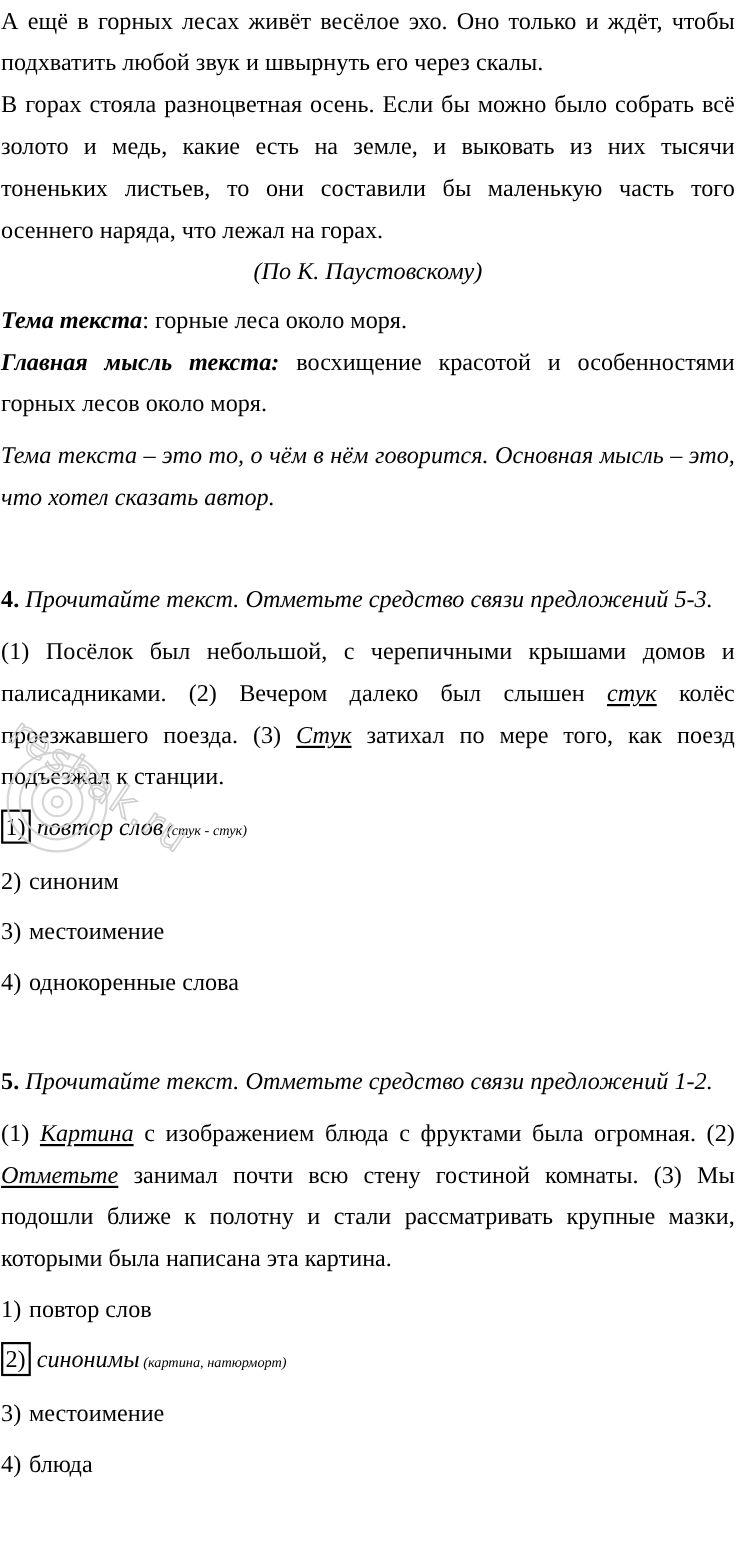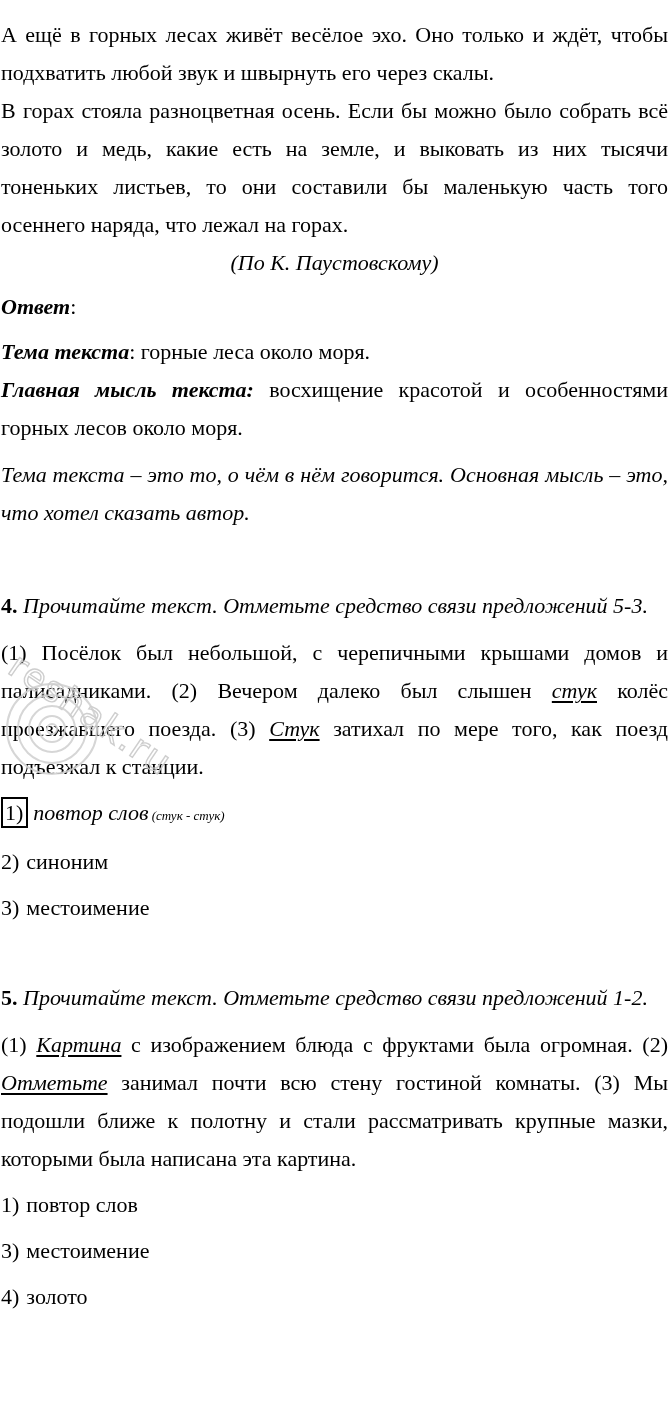--- a/index.html
+++ b/index.html
@@ -17,21 +17,21 @@
   }
   .page {
     position: relative;
     width: 669px;
     height: 1402px;
     background: #ffffff;
   }
   .content {
     position: relative;
     z-index: 1;
-    padding: 16px 1px;
+    padding: 0 1px;
   }
   p { margin: 0; line-height: 38px; }
   .justify { text-align: justify; }
   .right { text-align: center; }
   .it { font-style: italic; }
   .bi { font-weight: bold; font-style: italic; }
   .bold { font-weight: bold; }
   .uw {
     font-style: italic;
     text-decoration: underline;
@@ -83,42 +83,43 @@
   </svg>
 
   <div class="content">
 
     <p class="justify">А ещё в горных лесах живёт весёлое эхо. Оно только и ждёт, чтобы подхватить любой звук и швырнуть его через скалы.</p>
 
     <p class="justify">В горах стояла разноцветная осень. Если бы можно было собрать всё золото и медь, какие есть на земле, и выковать из них тысячи тоненьких листьев, то они составили бы маленькую часть того осеннего наряда, что лежал на горах.</p>
 
     <p class="right it attribution">(По К. Паустовскому)</p>
 
-    <p class="answer-label"><span class="bi">Ответ</span><span>:</span></p>
 
     <p class="theme-line"><span class="bi">Тема текста</span><span>: горные леса около моря.</span></p>
 
     <p class="justify main-idea"><span class="bi">Главная мысль текста:</span><span> восхищение красотой и особенностями горных лесов около моря.</span></p>
 
     <p class="it justify note">Тема текста – это то, о чём в нём говорится. Основная мысль – это, что хотел сказать автор.</p>
 
     <p class="q-heading" id="q4-heading"><span class="bold">4.</span><span class="it"> Прочитайте текст. Отметьте средство связи предложений 5-3.</span></p>
 
     <p class="justify q-text"><span>(1) Посёлок был небольшой, с черепичными крышами домов и палисадниками. (2) Вечером далеко был слышен </span><span class="uw">стук</span><span> колёс проезжавшего поезда. (3) </span><span class="uw">Стук</span><span> затихал по мере того, как поезд подъезжал к станции.</span></p>
 
     <div class="options">
       <p class="option"><span class="optnum boxed">1)</span><span class="optlabel sel">повтор слов</span><span class="optdetail"> (стук - стук)</span></p>
       <p class="option"><span class="optnum">2)</span><span class="optlabel">синоним</span></p>
       <p class="option"><span class="optnum">3)</span><span class="optlabel">местоимение</span></p>
+      <p class="option"><span class="optnum">4)</span><span class="optlabel">однокоренные слова</span></p>
     </div>
 
     <p class="q-heading" id="q5-heading"><span class="bold">5.</span><span class="it"> Прочитайте текст. Отметьте средство связи предложений 1-2.</span></p>
 
     <p class="justify q-text"><span>(1) </span><span class="uw">Картина</span><span> с изображением блюда с фруктами была огромная. (2) </span><span class="uw">Отметьте</span><span> занимал почти всю стену гостиной комнаты. (3) Мы подошли ближе к полотну и стали рассматривать крупные мазки, которыми была написана эта картина.</span></p>
 
     <div class="options">
       <p class="option"><span class="optnum">1)</span><span class="optlabel">повтор слов</span></p>
+      <p class="option"><span class="optnum boxed">2)</span><span class="optlabel sel">синонимы</span><span class="optdetail"> (картина, натюрморт)</span></p>
       <p class="option"><span class="optnum">3)</span><span class="optlabel">местоимение</span></p>
-      <p class="option"><span class="optnum">4)</span><span class="optlabel">золото</span></p>
+      <p class="option"><span class="optnum">4)</span><span class="optlabel">блюда</span></p>
     </div>
 
   </div>
 </div>
 
 </body></html>

